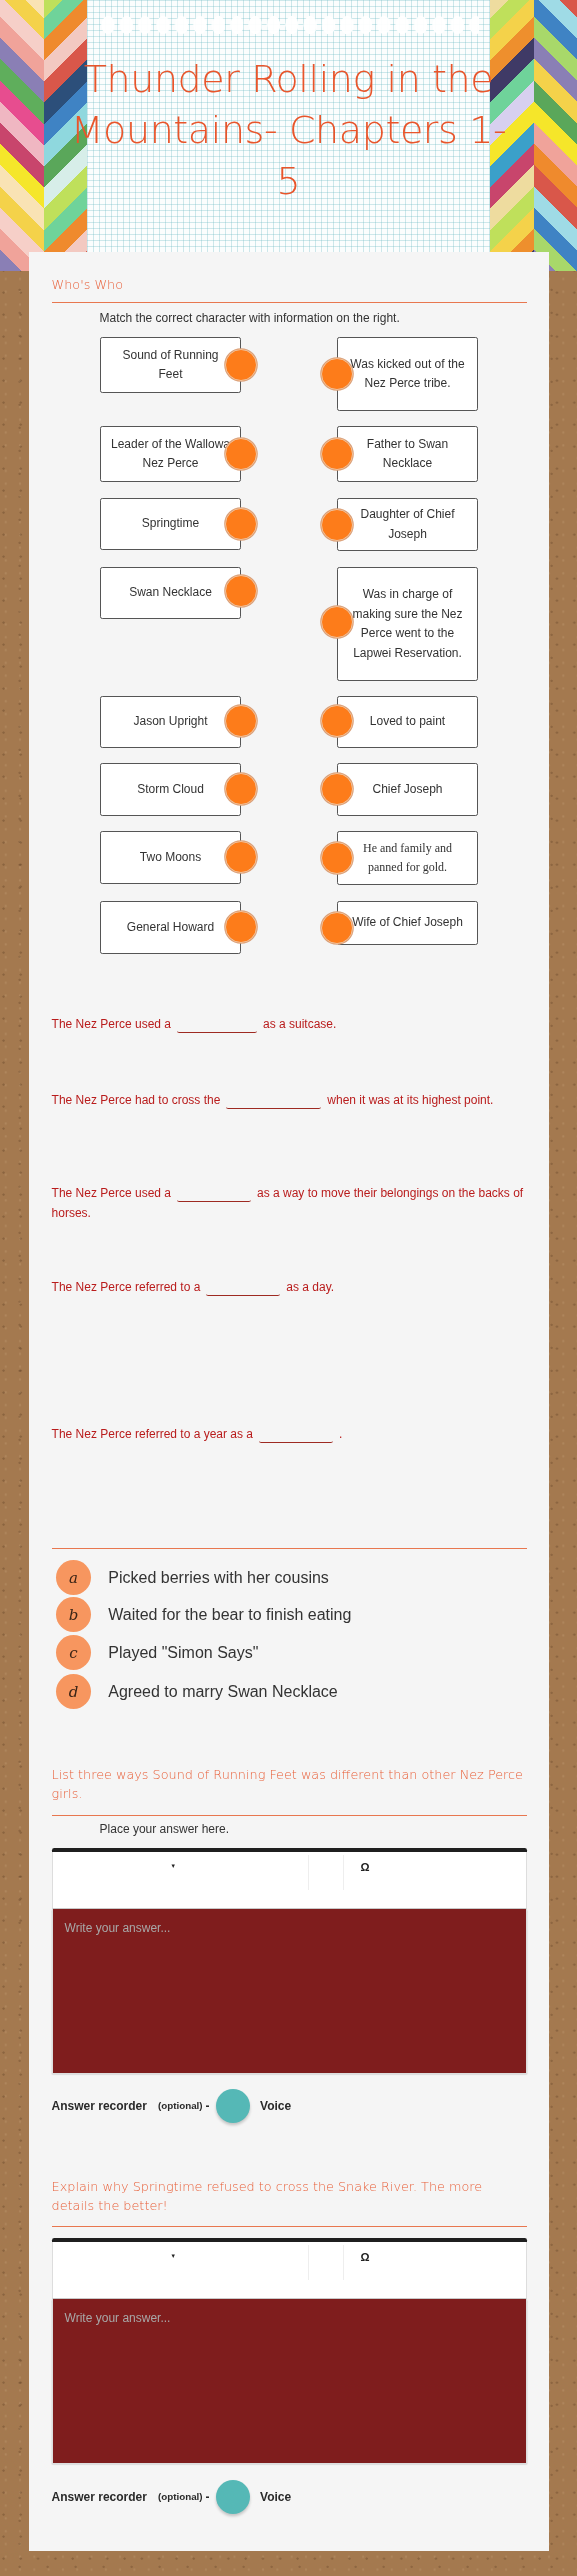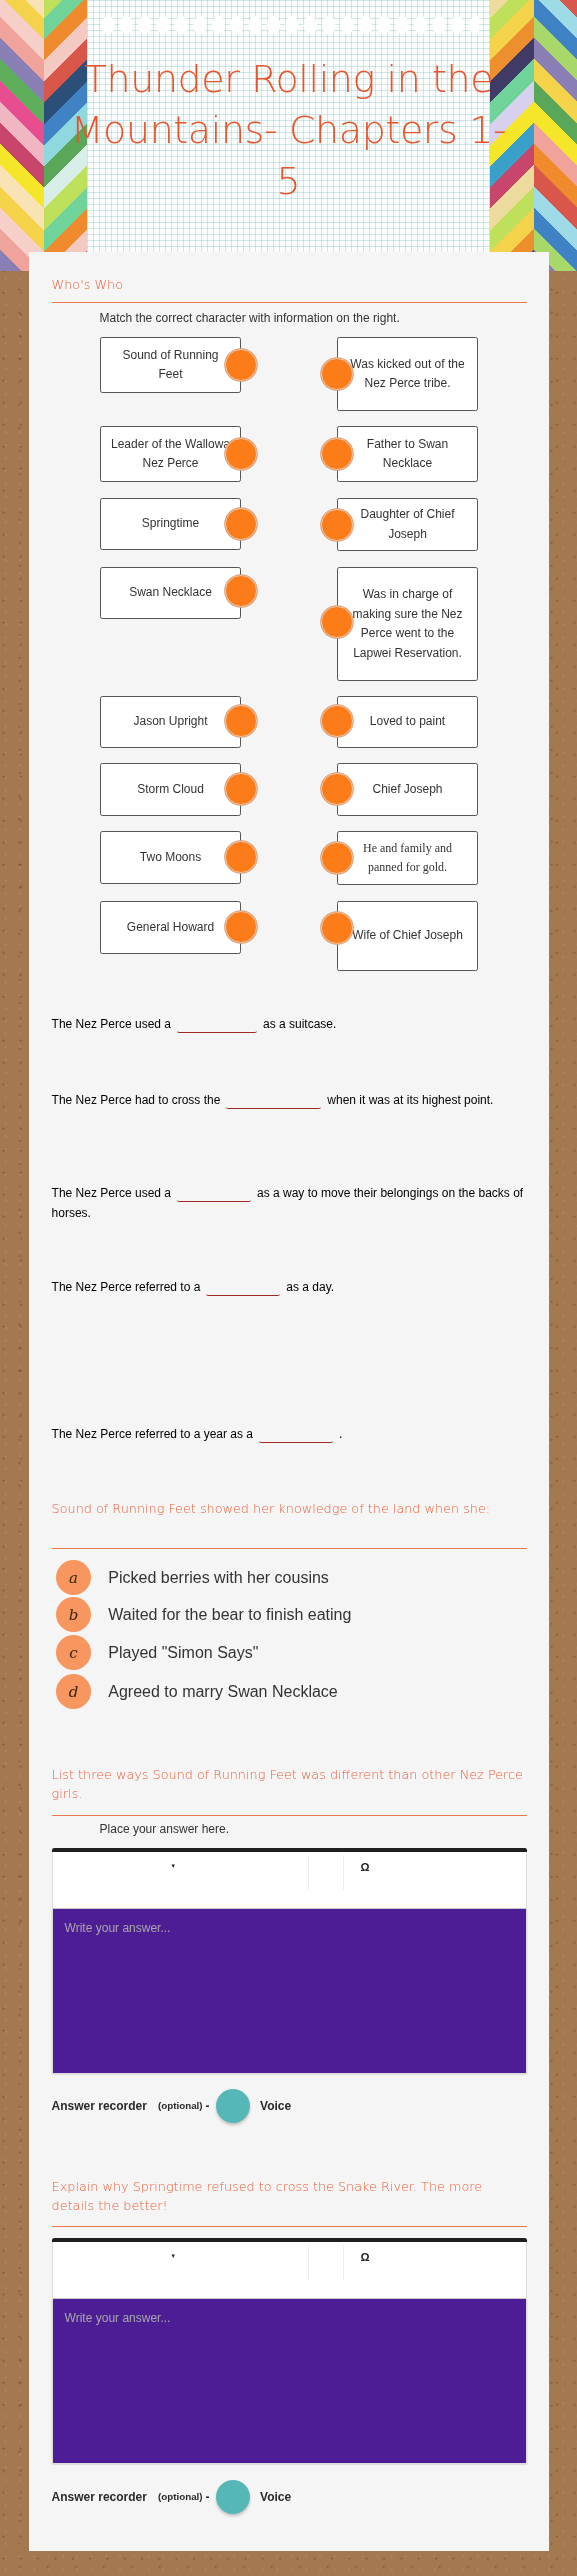--- a/index.html
+++ b/index.html
@@ -67,21 +67,21 @@
     position: absolute; background: #fff; border: 0.8px solid #555; border-radius: 2.3px;
     display: flex; align-items: center; justify-content: center; text-align: center;
     font-size: 12px; line-height: 19.5px; color: #333; padding: 3px 9px;
   }
   .mdot {
     position: absolute; width: 32px; height: 32px; border-radius: 50%;
     background: #fd7c1a; border: 1.5px solid #f0c29d; box-shadow: 0 0 0 0.8px #d9a07a;
   }
 
   
-  .sentence { position: absolute; left: 22.6px; width: 475px; font-size: 12px; line-height: 20px; color: #000000; }
+  .sentence { position: absolute; left: 22.6px; width: 475px; font-size: 12px; line-height: 20px; color: #b91c1c; }
   .blank {
     display: inline-block; vertical-align: -4.5px; height: 15px; margin: 0 6px;
     border-bottom: 0.8px solid #9e2a22; border-radius: 0 0 2.3px 2.3px;
   }
 
   
   .opt { position: absolute; left: 27px; height: 35px; display: flex; align-items: center; }
   .opt-letter {
     width: 35px; height: 35px; border-radius: 50%; background: #f7965f;
     display: flex; align-items: center; justify-content: center;
@@ -93,21 +93,21 @@
   .editor { position: absolute; left: 22.6px; width: 475px; }
   .ed-top { height: 3.8px; background: #1f1f1f; border-radius: 2.3px 2.3px 0 0; }
   .ed-toolbar {
     position: relative; height: 57px; background: #fff;
     border-left: 0.8px solid #ddd; border-right: 0.8px solid #ddd; border-bottom: 1.5px solid #c8c8c8;
   }
   .ed-caret { position: absolute; left: 119px; top: 10.5px; font-size: 6.8px; color: #222; }
   .ed-sep { position: absolute; top: 3px; width: 0.8px; height: 35px; background: #eee; }
   .ed-omega { position: absolute; left: 308px; top: 9px; font-size: 11.3px; font-weight: bold; color: #222; }
   .ed-area {
-    position: relative; background: #4c1d95; border: 0.8px solid #ddd; border-top: none;
+    position: relative; background: #7f1d1d; border: 0.8px solid #ddd; border-top: none;
     box-shadow: 0 0.8px 1.5px rgba(0,0,0,0.25);
   }
   .ed-placeholder { position: absolute; left: 12px; top: 12px; font-size: 12px; color: #a8a8a8; }
 
   .recorder { position: absolute; left: 22.6px; height: 35px; display: flex; align-items: center; }
   .rec-label { font-weight: bold; font-size: 12px; color: #2a2a2a; }
   .rec-opt { font-weight: bold; font-size: 9.8px; color: #2a2a2a; margin-left: 11px; }
   .rec-dash { font-weight: bold; font-size: 12px; color: #2a2a2a; margin-left: 3px; }
   .rec-btn {
     width: 34px; height: 34px; border-radius: 50%; background: #55b8b6; margin-left: 6px;
@@ -177,21 +177,21 @@
     </div>
   <div class="mbox" style="left:308px;top:444px;width:141px;height:52px;">
       <span>Loved to paint</span>
     </div>
   <div class="mbox" style="left:308px;top:511px;width:141px;height:53px;">
       <span>Chief Joseph</span>
     </div>
   <div class="mbox" style="left:308px;top:579px;width:141px;height:54px;font-family:Liberation Serif, serif;">
       <span>He and family and panned for gold.</span>
     </div>
-  <div class="mbox" style="left:308px;top:649px;width:141px;height:70px;">
+  <div class="mbox" style="left:308px;top:649px;width:141px;height:44px;">
       <span>Wife of Chief Joseph</span>
     </div>
 
   <div class="mdot" style="left:196px;top:97px;"></div>
   <div class="mdot" style="left:196px;top:186px;"></div>
   <div class="mdot" style="left:196px;top:256px;"></div>
   <div class="mdot" style="left:196px;top:323px;"></div>
   <div class="mdot" style="left:196px;top:453px;"></div>
   <div class="mdot" style="left:196px;top:521px;"></div>
   <div class="mdot" style="left:196px;top:589px;"></div>
@@ -215,21 +215,20 @@
   <div class="sentence" style="top:931px;">
     <span>The Nez Perce used a</span><span class="blank" style="width:74px;"></span><span>as a way to move their belongings on the backs of horses.</span>
   </div>
   <div class="sentence" style="top:1025px;">
     <span>The Nez Perce referred to a</span><span class="blank" style="width:74px;"></span><span>as a day.</span>
   </div>
   <div class="sentence" style="top:1172px;">
     <span>The Nez Perce referred to a year as a</span><span class="blank" style="width:74px;"></span><span>.</span>
   </div>
 
-  <div class="section-heading" style="top:1247px;">Sound of Running Feet showed her knowledge of the land when she:</div>
   <div class="hr" style="top:1296px;"></div>
 
   <div class="opt" style="top:1308px;">
     <div class="opt-letter">a</div>
     <div class="opt-text">Picked berries with her cousins</div>
   </div>
   <div class="opt" style="top:1345px;">
     <div class="opt-letter">b</div>
     <div class="opt-text">Waited for the bear to finish eating</div>
   </div>

